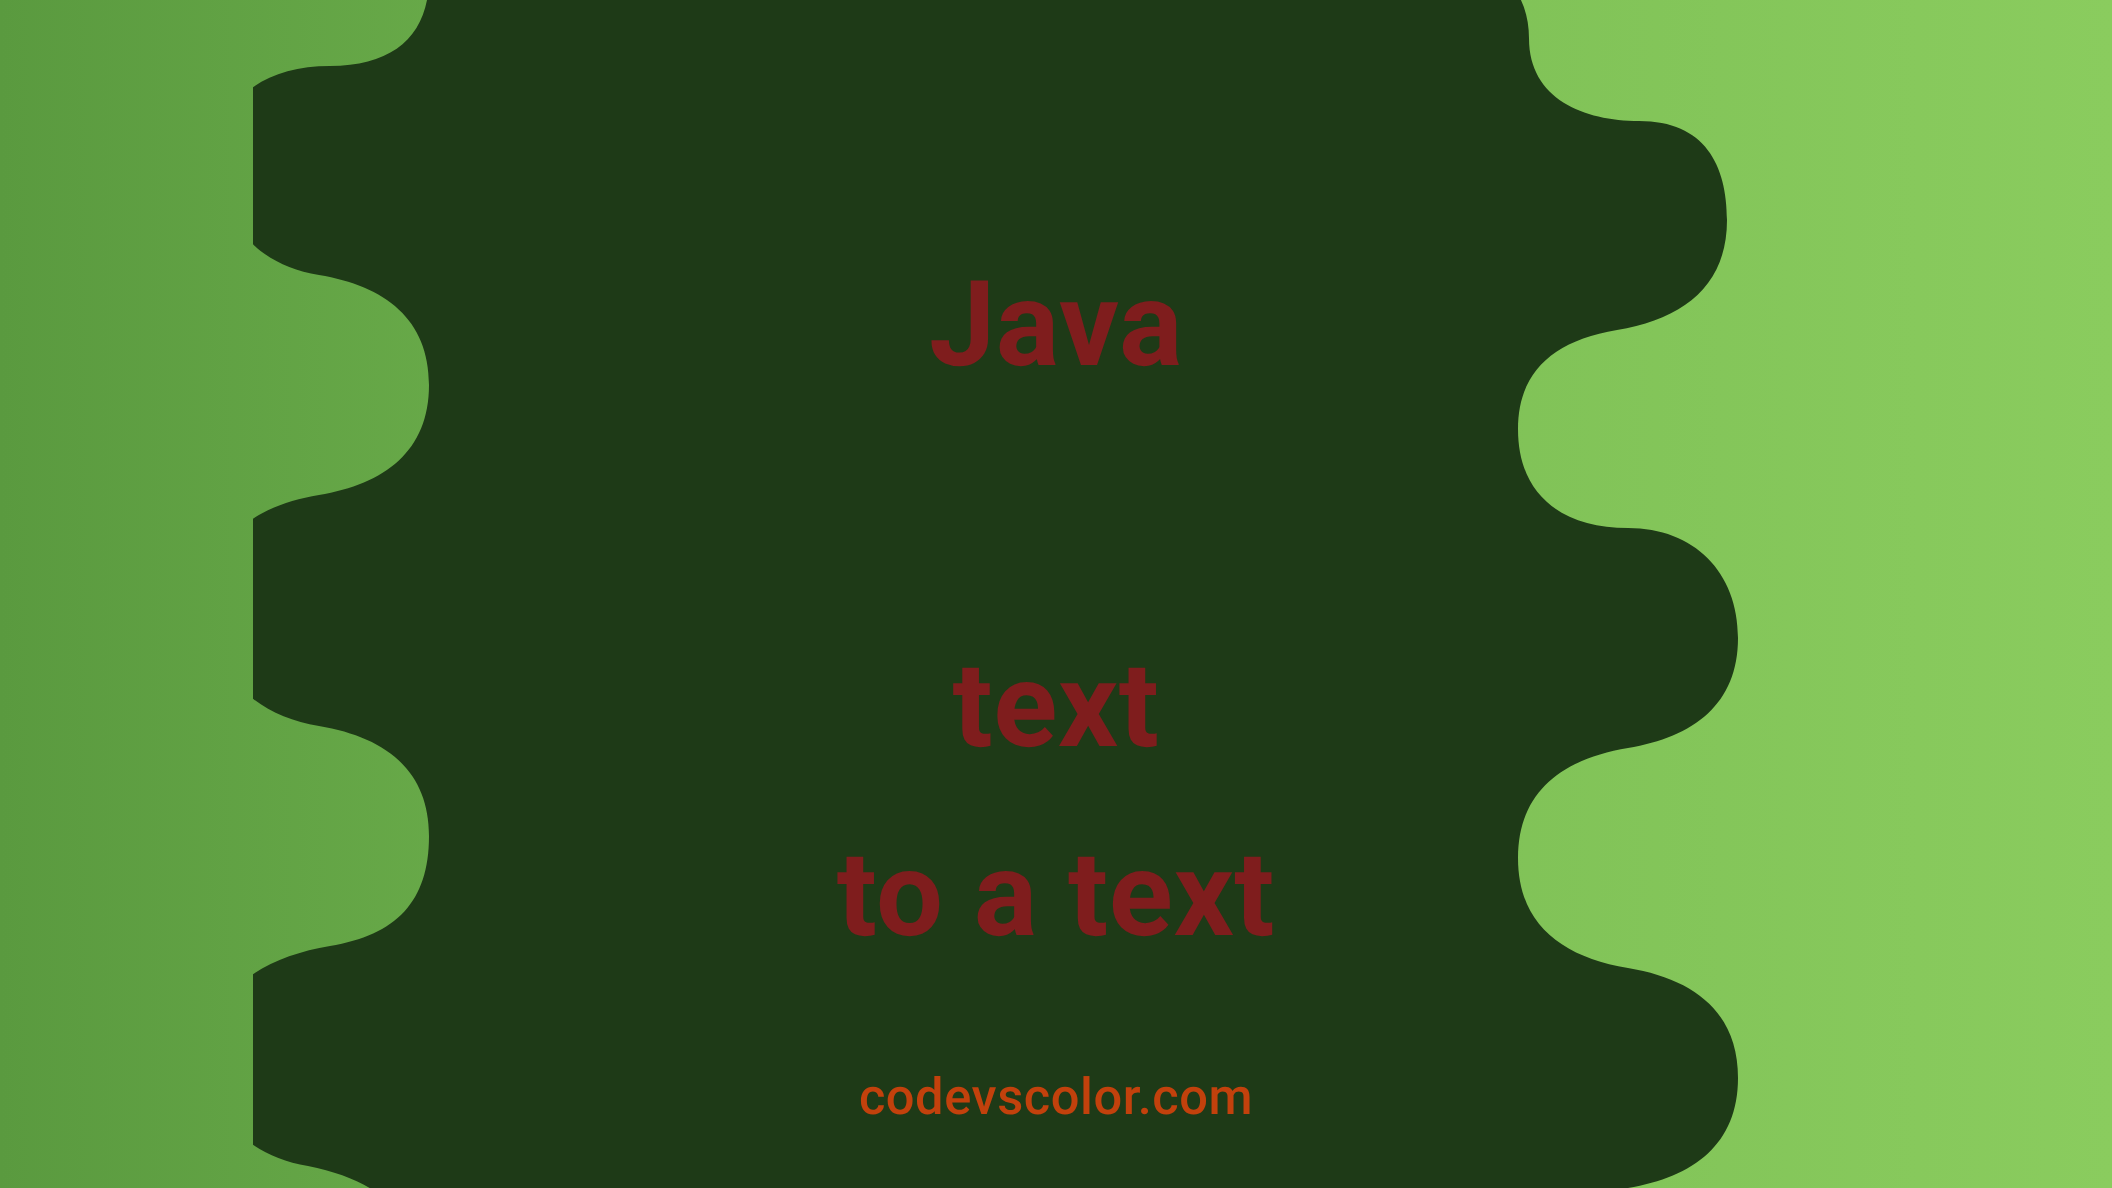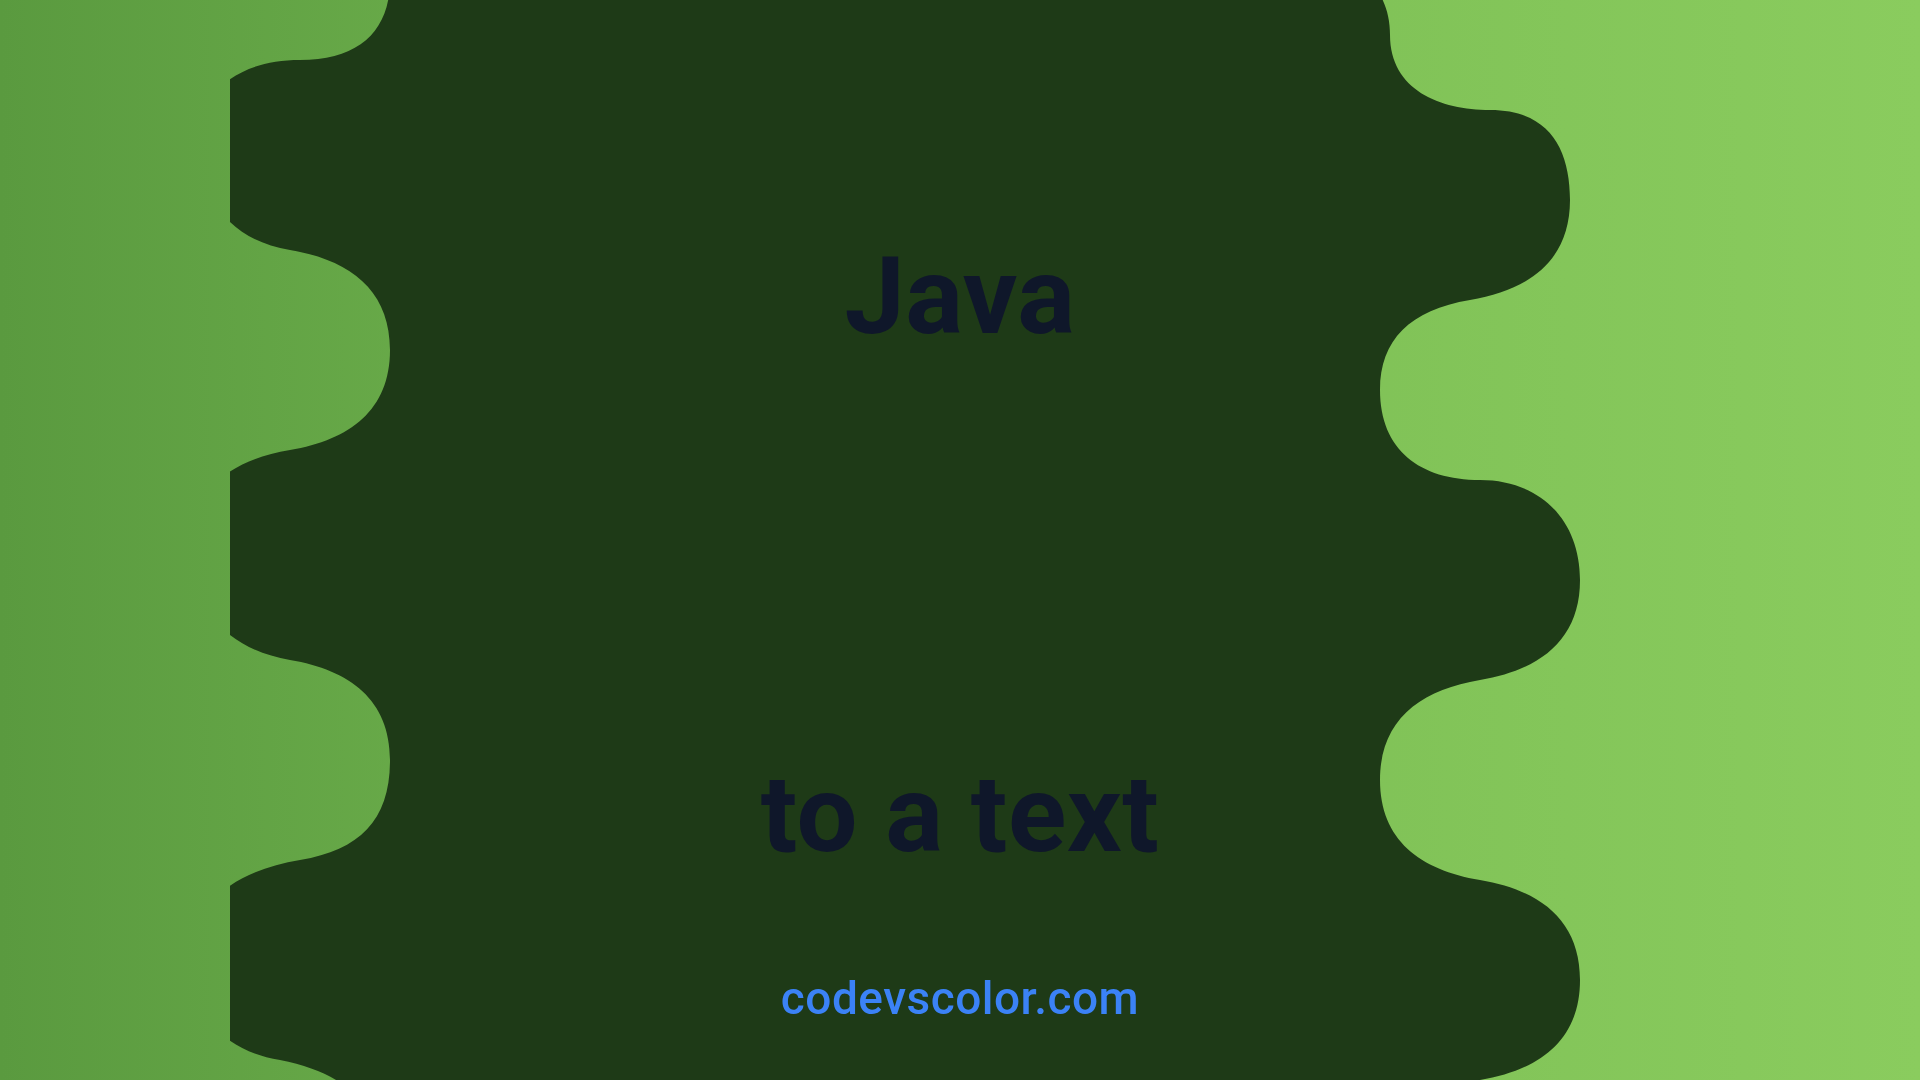--- a/index.html
+++ b/index.html
@@ -34,35 +34,35 @@
       width: 100%;
       height: 100%;
       display: block;
     }
 
     .title {
       position: absolute;
       top: 210px;
       left: 0;
       width: 100%;
-      color: #0f172a;
+      color: #7f1d1d;
       font-size: 108px;
       font-weight: 700;
       text-align: center;
       line-height: 1.6;
       letter-spacing: 0.5px;
     }
 
     .site-label {
       position: absolute;
       bottom: 55px;
       left: 0;
       width: 100%;
       text-align: center;
-      color: #3b82f6;
+      color: #c2410c;
       font-size: 46px;
       font-weight: 500;
       letter-spacing: 0.5px;
     }
   </style>
 </head>
 <body>
 
 <div class="background"></div>
 
@@ -99,17 +99,17 @@
       C 130 100 160 70 160 20
       C 160 10 168 0 180 0
       Z
     "></path>
   </svg>
 </div>
 
 <div class="title">
   <span>Java</span><br>
   <br>
-  <br>
+  <span>text</span><br>
   <span>to a text</span>
 </div>
 
 <div class="site-label">codevscolor.com</div>
 
 </body></html>

